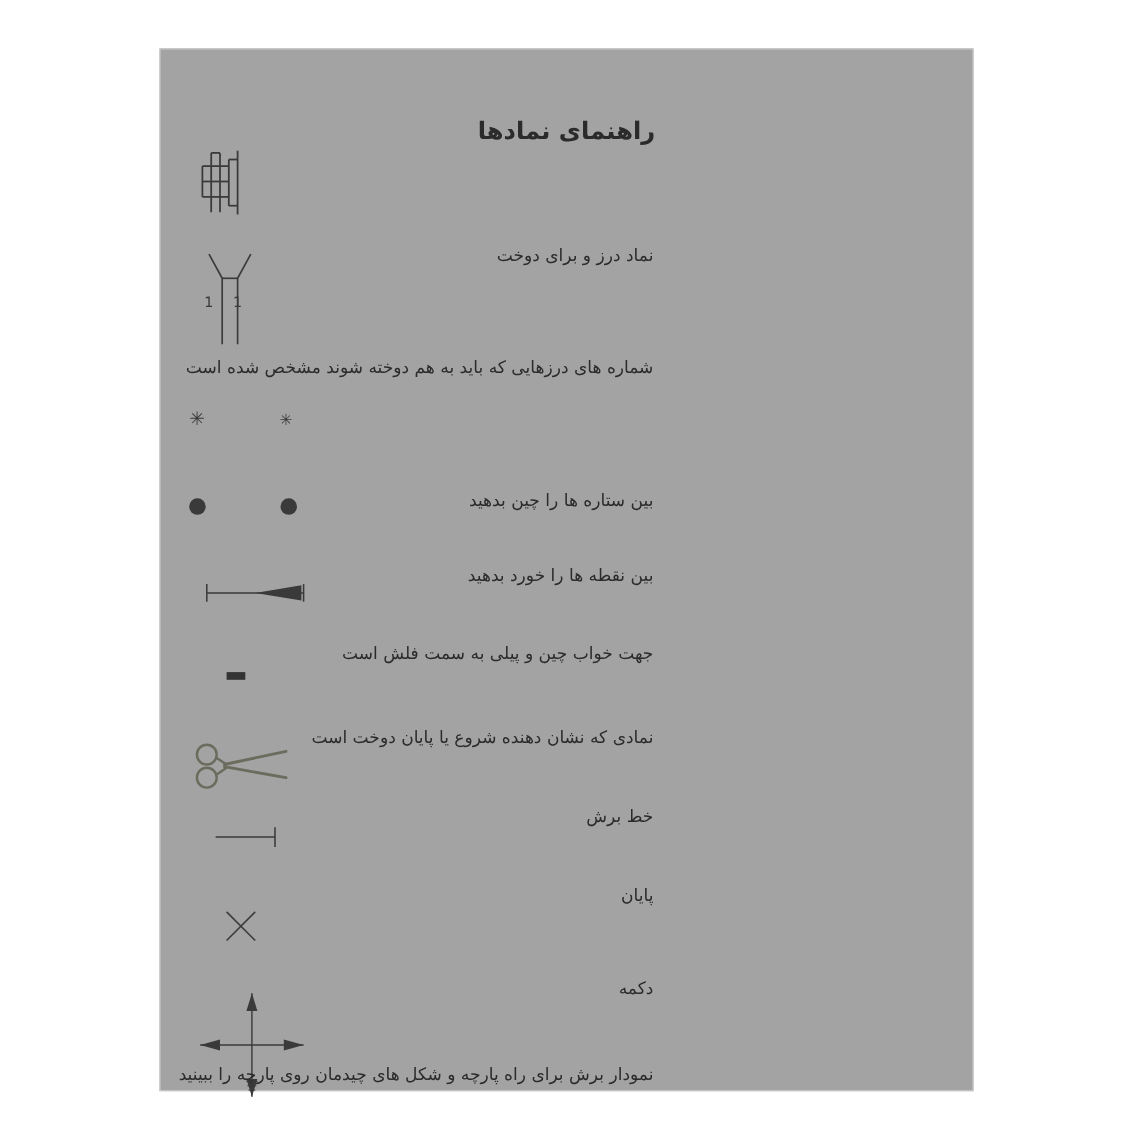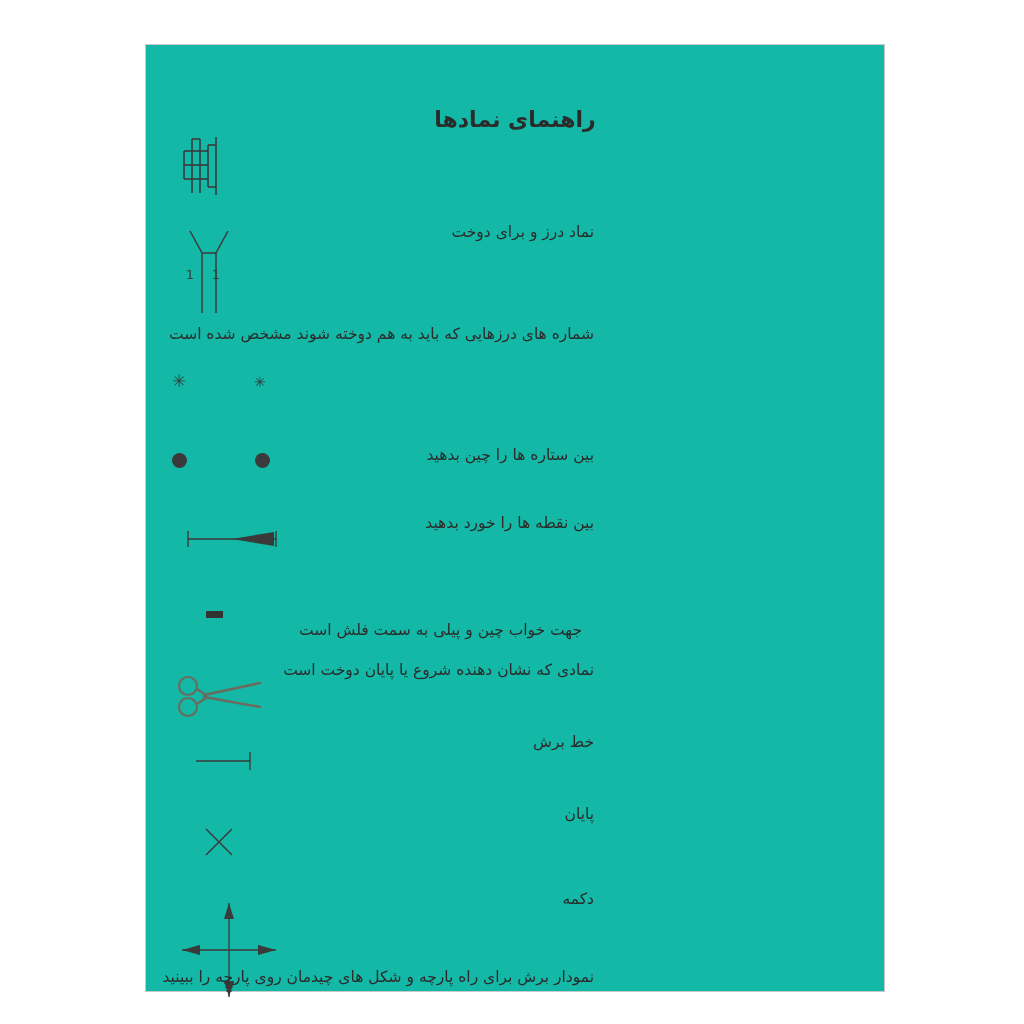--- a/index.html
+++ b/index.html
@@ -13,21 +13,21 @@
     font-family: "DejaVu Sans", sans-serif;
     color: #2b2b2b;
   }
   .page {
     position: absolute;
     left: 145px;
     top: 44px;
     width: 740px;
     height: 948px;
     border: 1px solid #c9c9c9;
-    background: #14b8a6;
+    background: #a3a3a3;
     box-sizing: border-box;
   }
   .title {
     position: absolute;
     top: 62px;
     left: 0;
     width: 100%;
     text-align: center;
     font-size: 22px;
     font-weight: bold;
@@ -68,21 +68,21 @@
   .sym-dash      { left: 60px;  top: 466px; }
   .sym-scissors  { left: 22px;  top: 528px; }
   .sym-buttonhole{ left: 46px;  top: 604px; }
   .sym-button    { left: 54px;  top: 678px; }
   .sym-grain     { left: 28px;  top: 750px; }
 
   .label-1  { right: 290px; top:  80px; }
   .label-2  { right: 290px; top: 182px; }
   .label-3  { right: 290px; top: 291px; margin-top: 12px; }
   .label-4  { right: 290px; top: 371px; }
-  .label-5  { right: 302px; top: 442px; margin-top: 36px; }
+  .label-5  { right: 290px; top: 442px; }
   .label-6  { right: 290px; top: 518px; text-align: right; }
   .label-7  { right: 290px; top: 590px; }
   .label-8  { right: 290px; top: 662px; }
   .label-9  { right: 290px; top: 747px; }
   .label-10 { right: 290px; top: 825px; }
 
   .star {
     font-size: 17px;
     color: #3a3a3a;
     line-height: 1;

